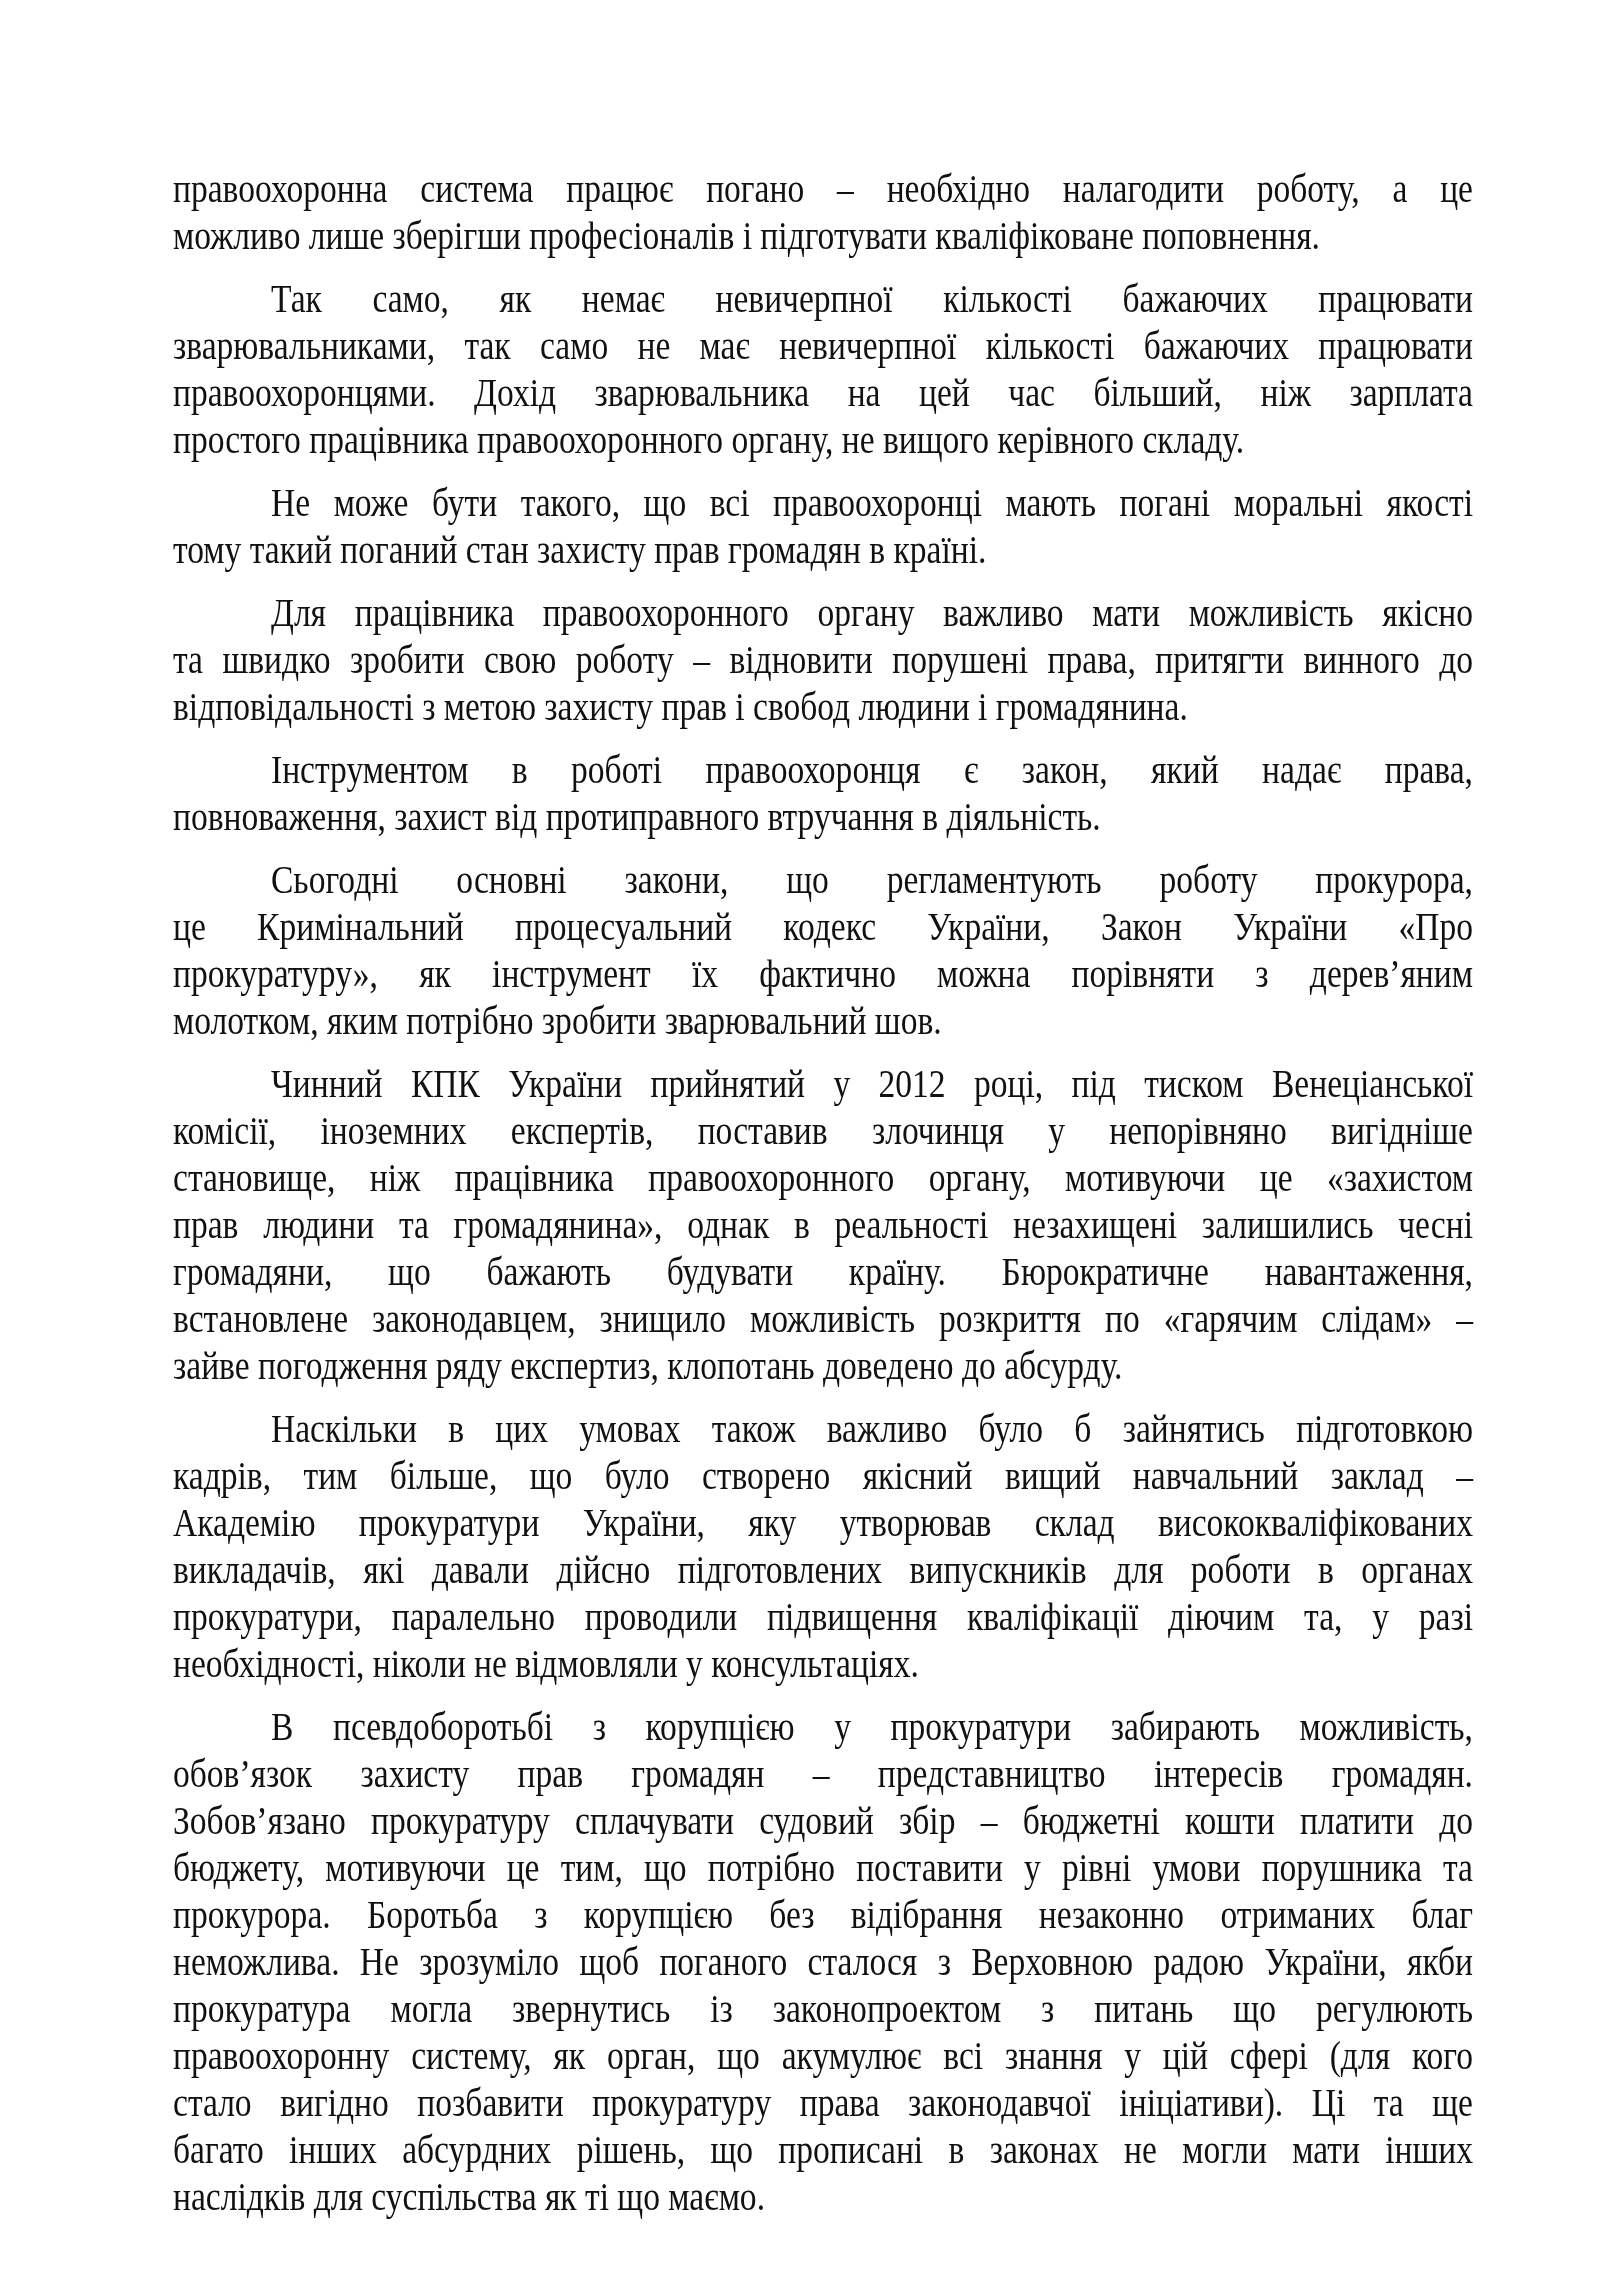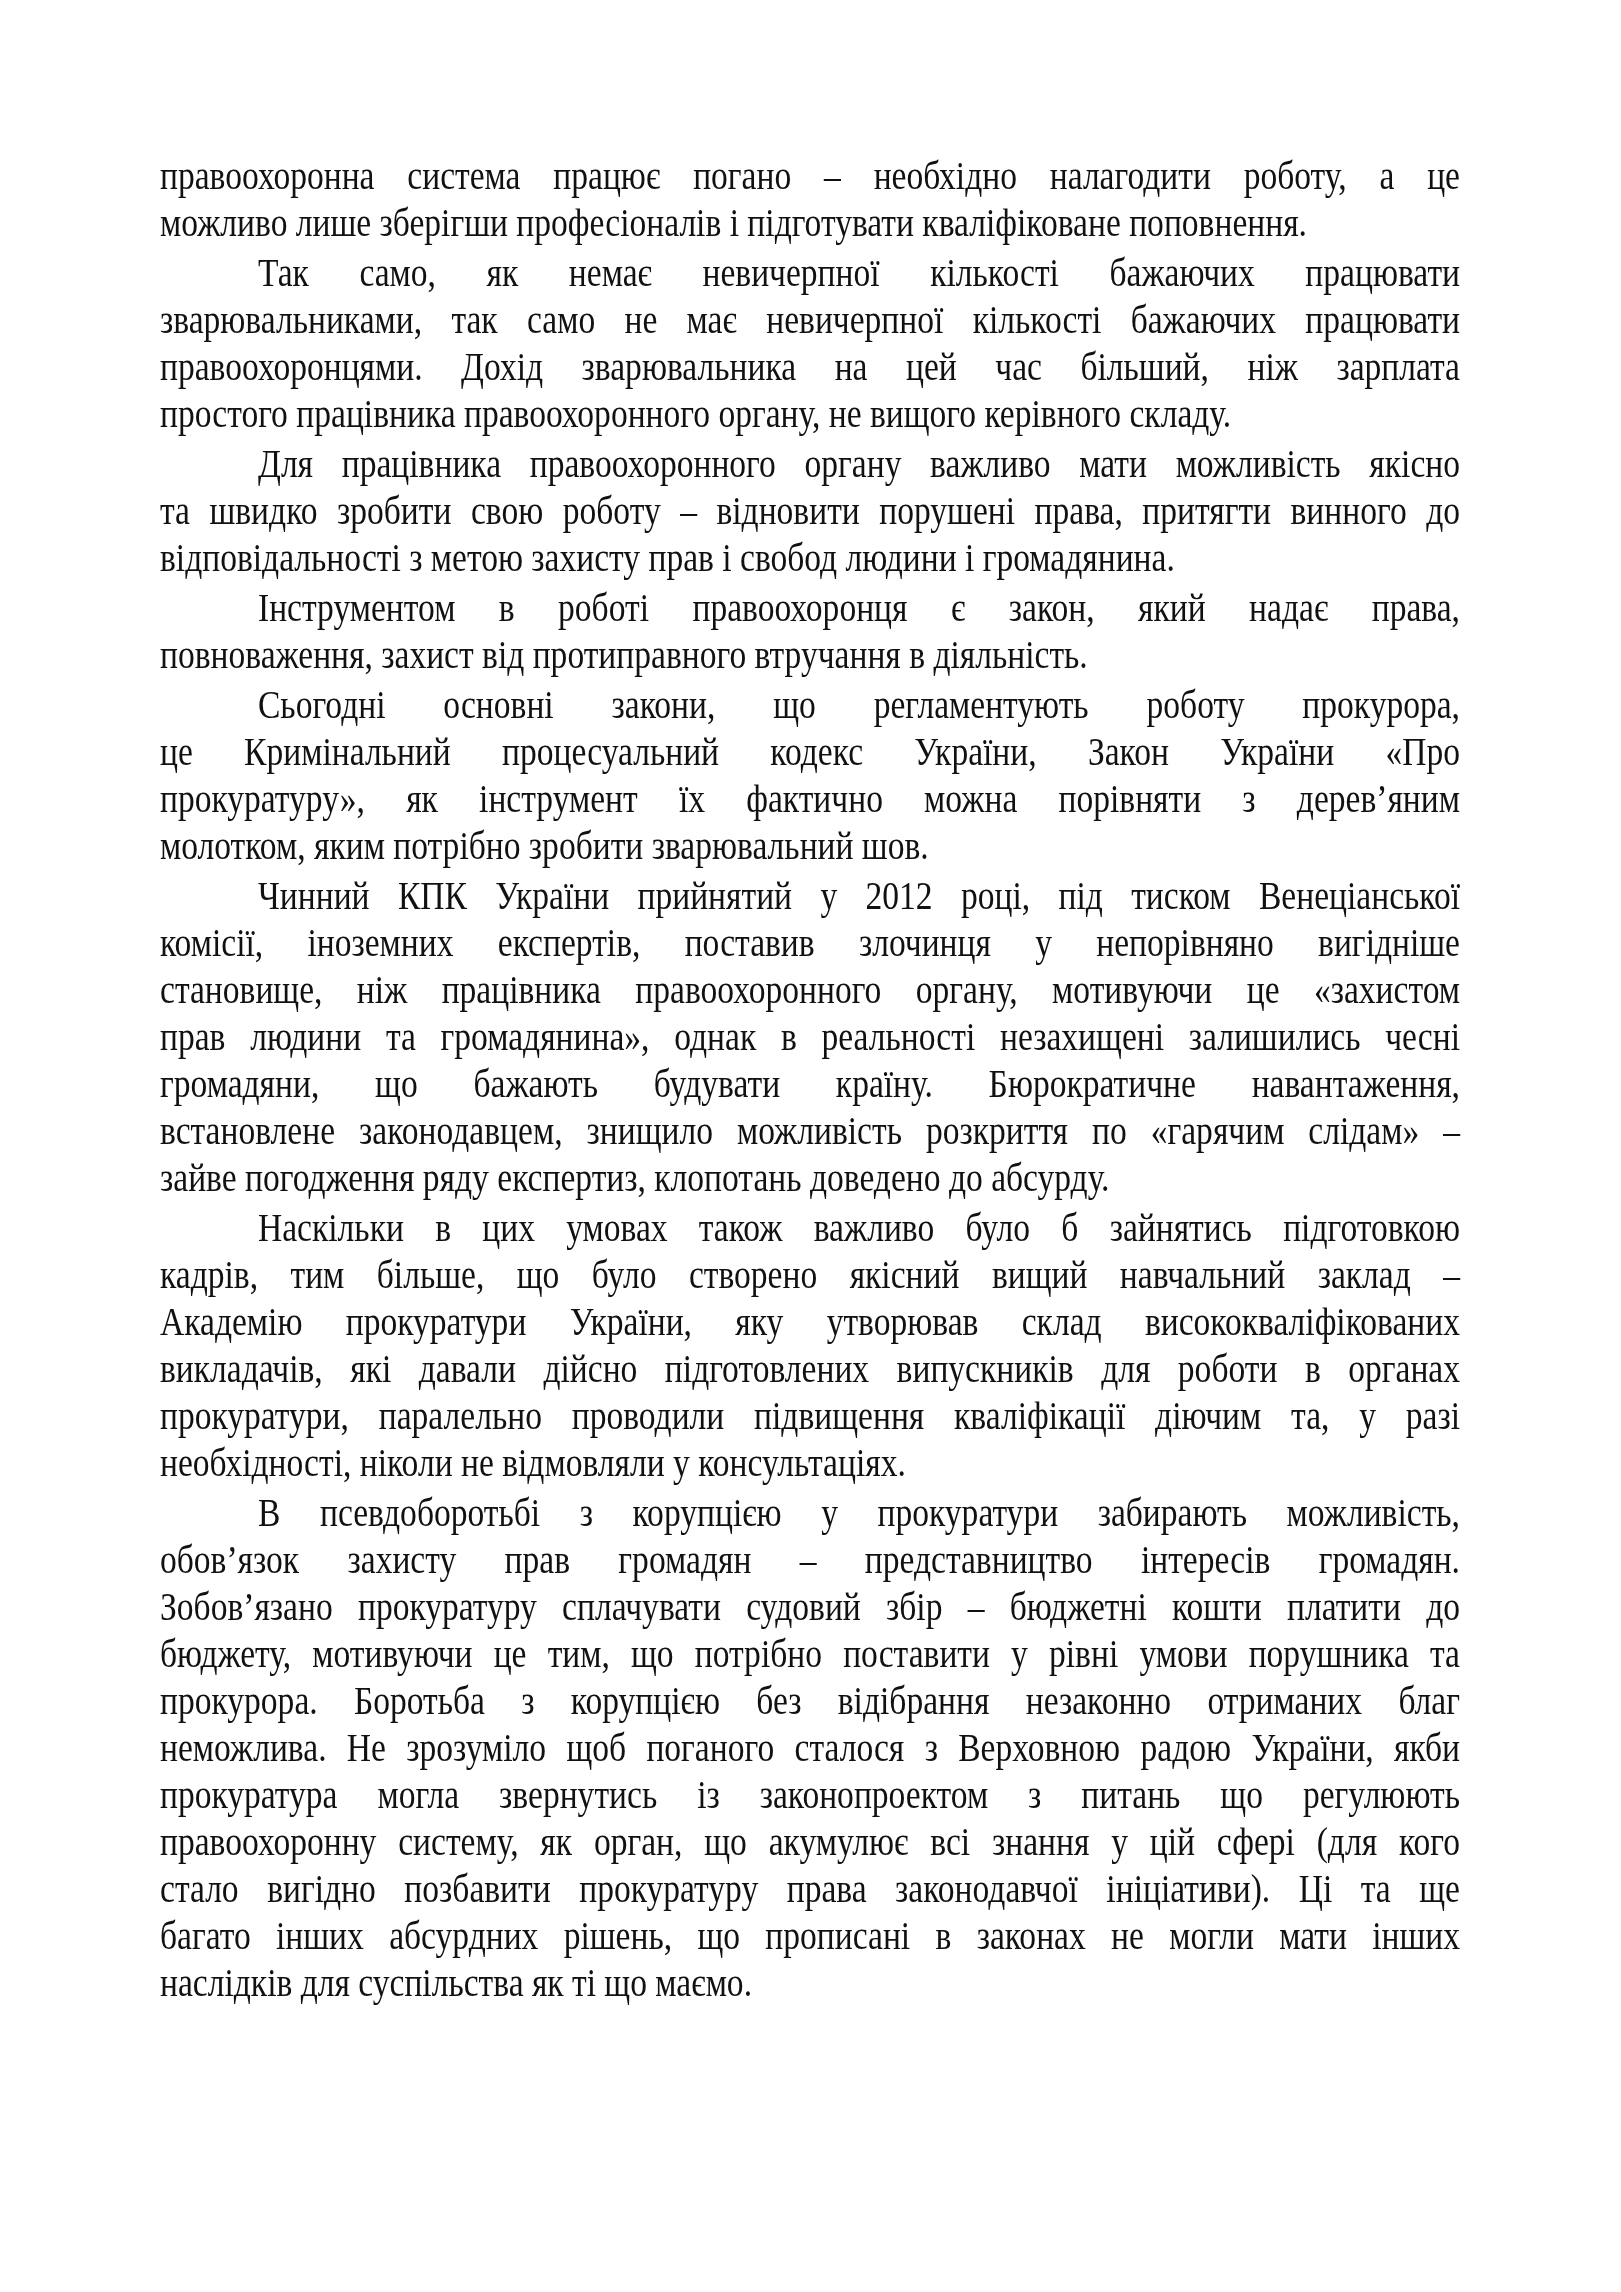--- a/index.html
+++ b/index.html
@@ -16,21 +16,21 @@
   .page {
     position: absolute;
     left: 157px;
     top: 149px;
     width: 1300px;
     font-family: "Liberation Serif", "DejaVu Serif", serif;
     font-size: 39px;
     color: #111111;
   }
   .para {
-    margin: 3px;
+    margin: 16px;
     padding: 0;
   }
   .line {
     display: block;
     height: 47px;
     line-height: 47px;
     white-space: nowrap;
     text-align: justify;
     text-align-last: justify;
     transform-origin: left center;
@@ -51,20 +51,24 @@
 <div class="page" id="page">
     <div class="para">
       <span class="line">правоохоронна система працює погано – необхідно налагодити роботу, а це</span>
       <span class="line last">можливо лише зберігши професіоналів і підготувати кваліфіковане поповнення.</span>
     </div>
     <div class="para">
       <span class="line indent">Так само, як немає невичерпної кількості бажаючих працювати</span>
       <span class="line">зварювальниками, так само не має невичерпної кількості бажаючих працювати</span>
       <span class="line">правоохоронцями. Дохід зварювальника на цей час більший, ніж зарплата</span>
       <span class="line last">простого працівника правоохоронного органу, не вищого керівного складу.</span>
+    </div>
+    <div class="para">
+      <span class="line indent">Не може бути такого, що всі правоохоронці мають погані моральні якості</span>
+      <span class="line last">тому такий поганий стан захисту прав громадян в країні.</span>
     </div>
     <div class="para">
       <span class="line indent">Для працівника правоохоронного органу важливо мати можливість якісно</span>
       <span class="line">та швидко зробити свою роботу – відновити порушені права, притягти винного до</span>
       <span class="line last">відповідальності з метою захисту прав і свобод людини і громадянина.</span>
     </div>
     <div class="para">
       <span class="line indent">Інструментом в роботі правоохоронця є закон, який надає права,</span>
       <span class="line last">повноваження, захист від протиправного втручання в діяльність.</span>
     </div>

